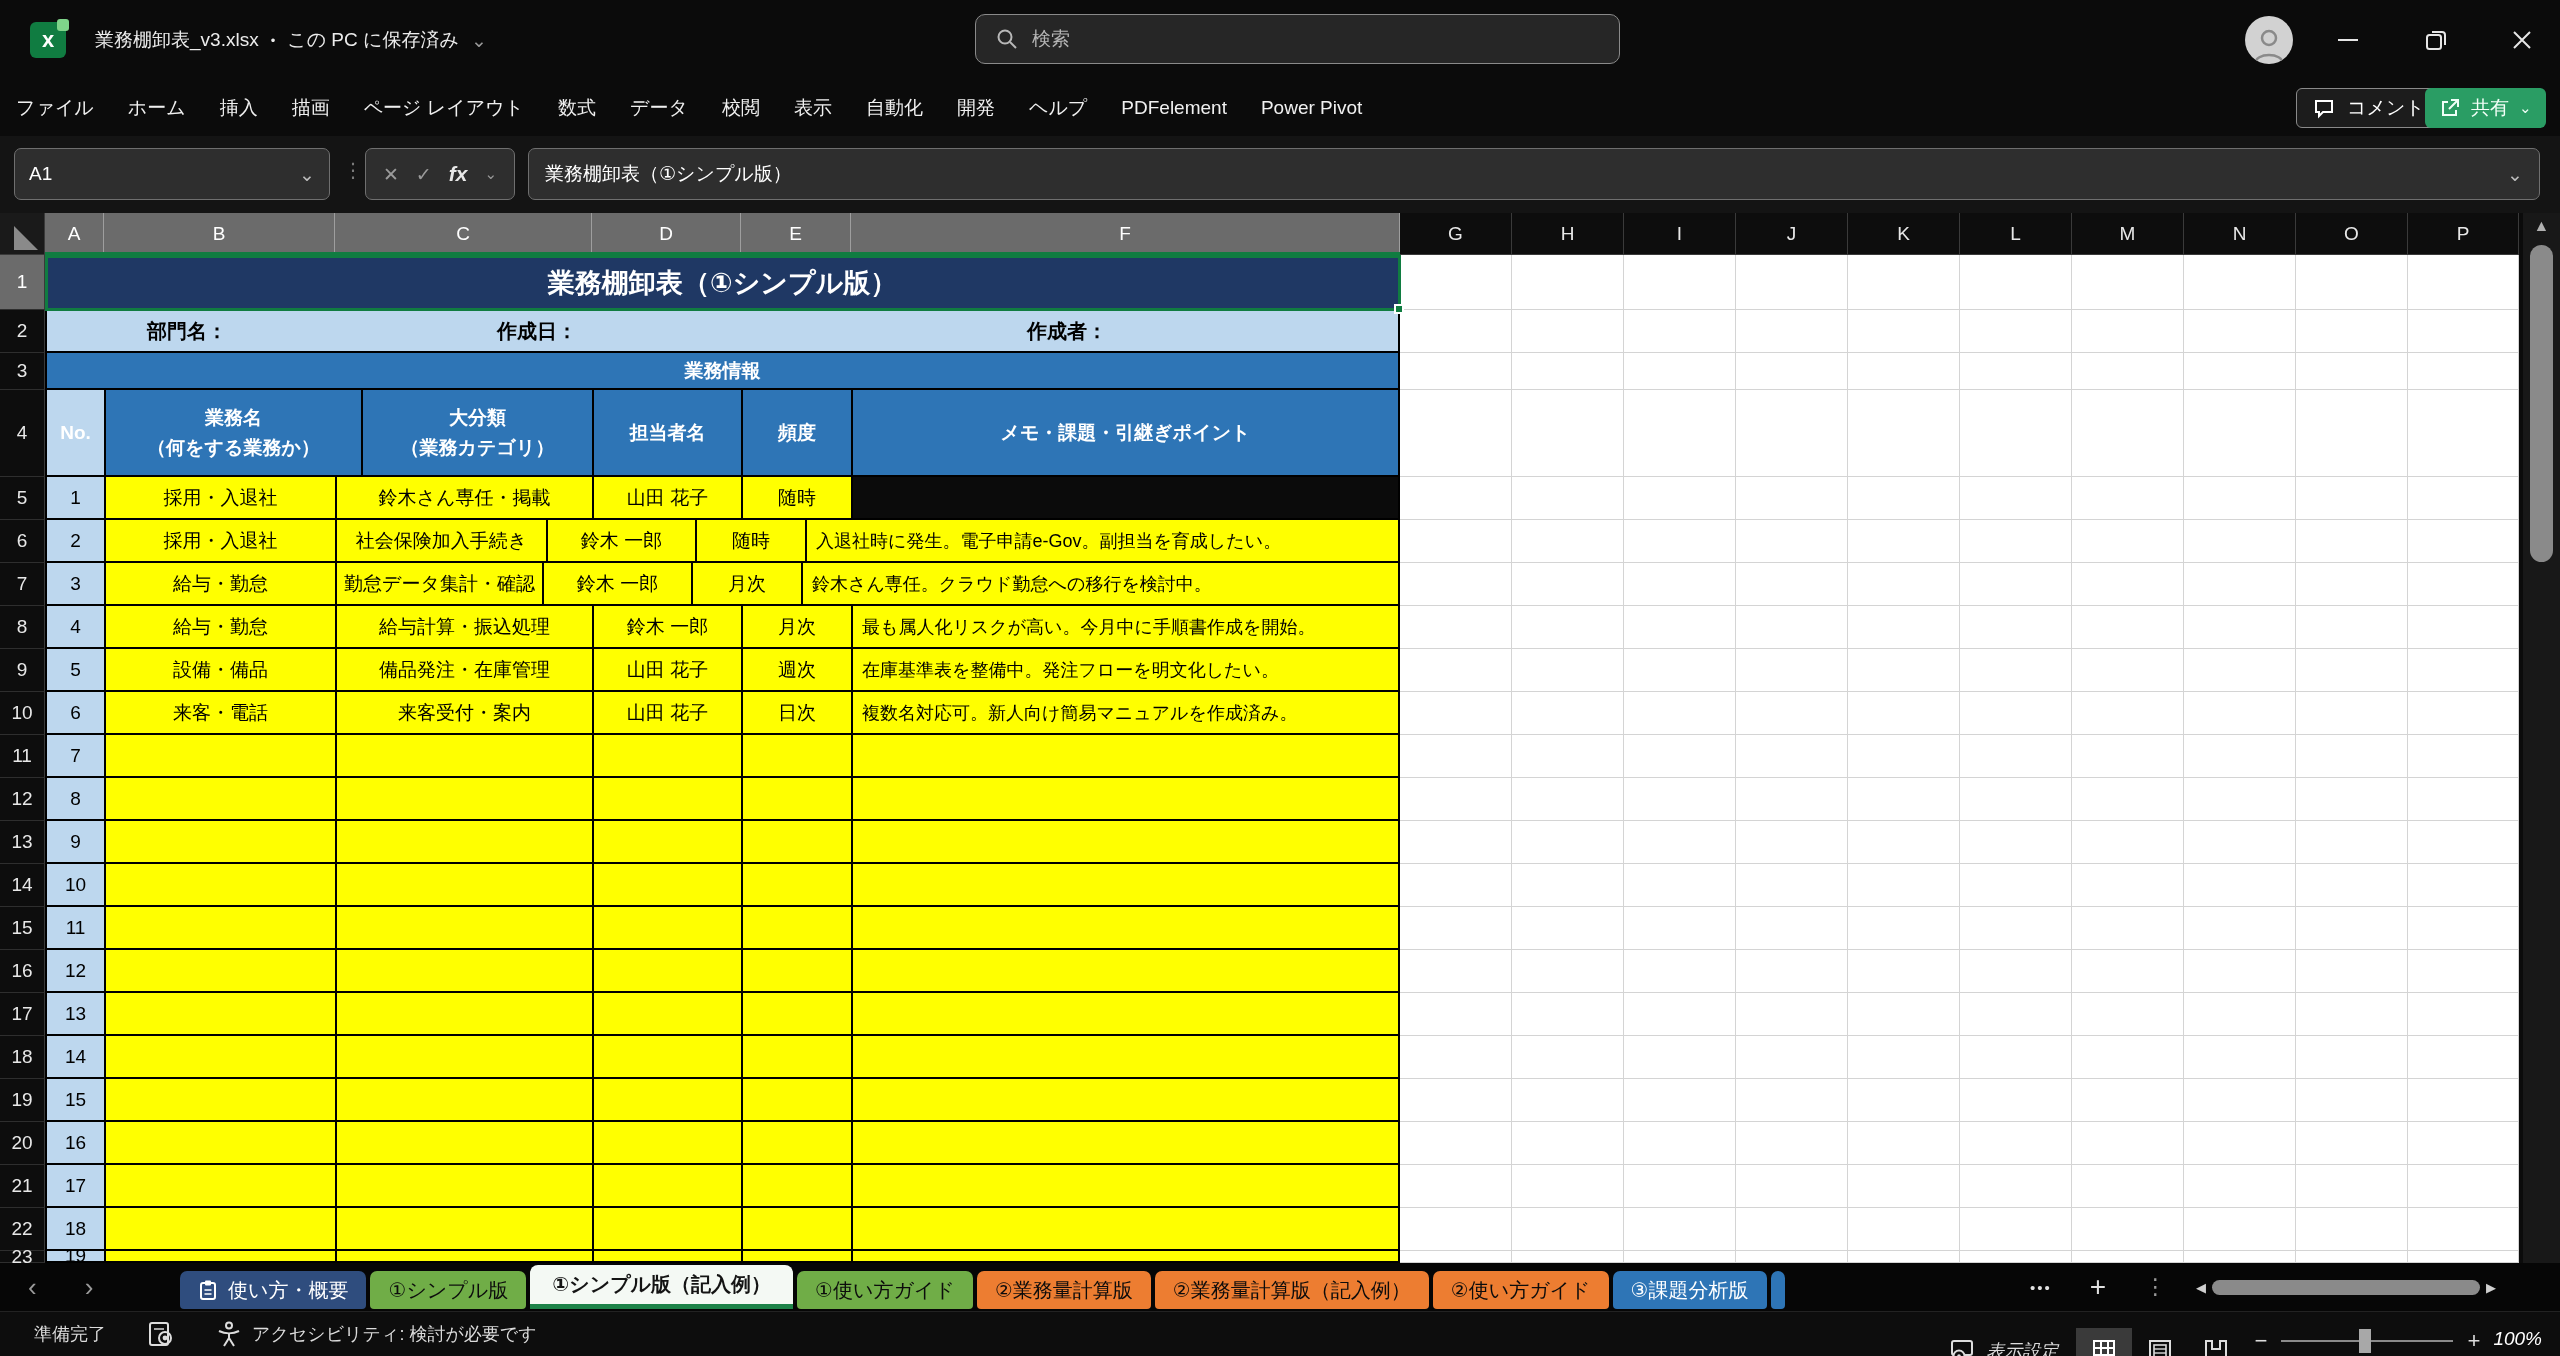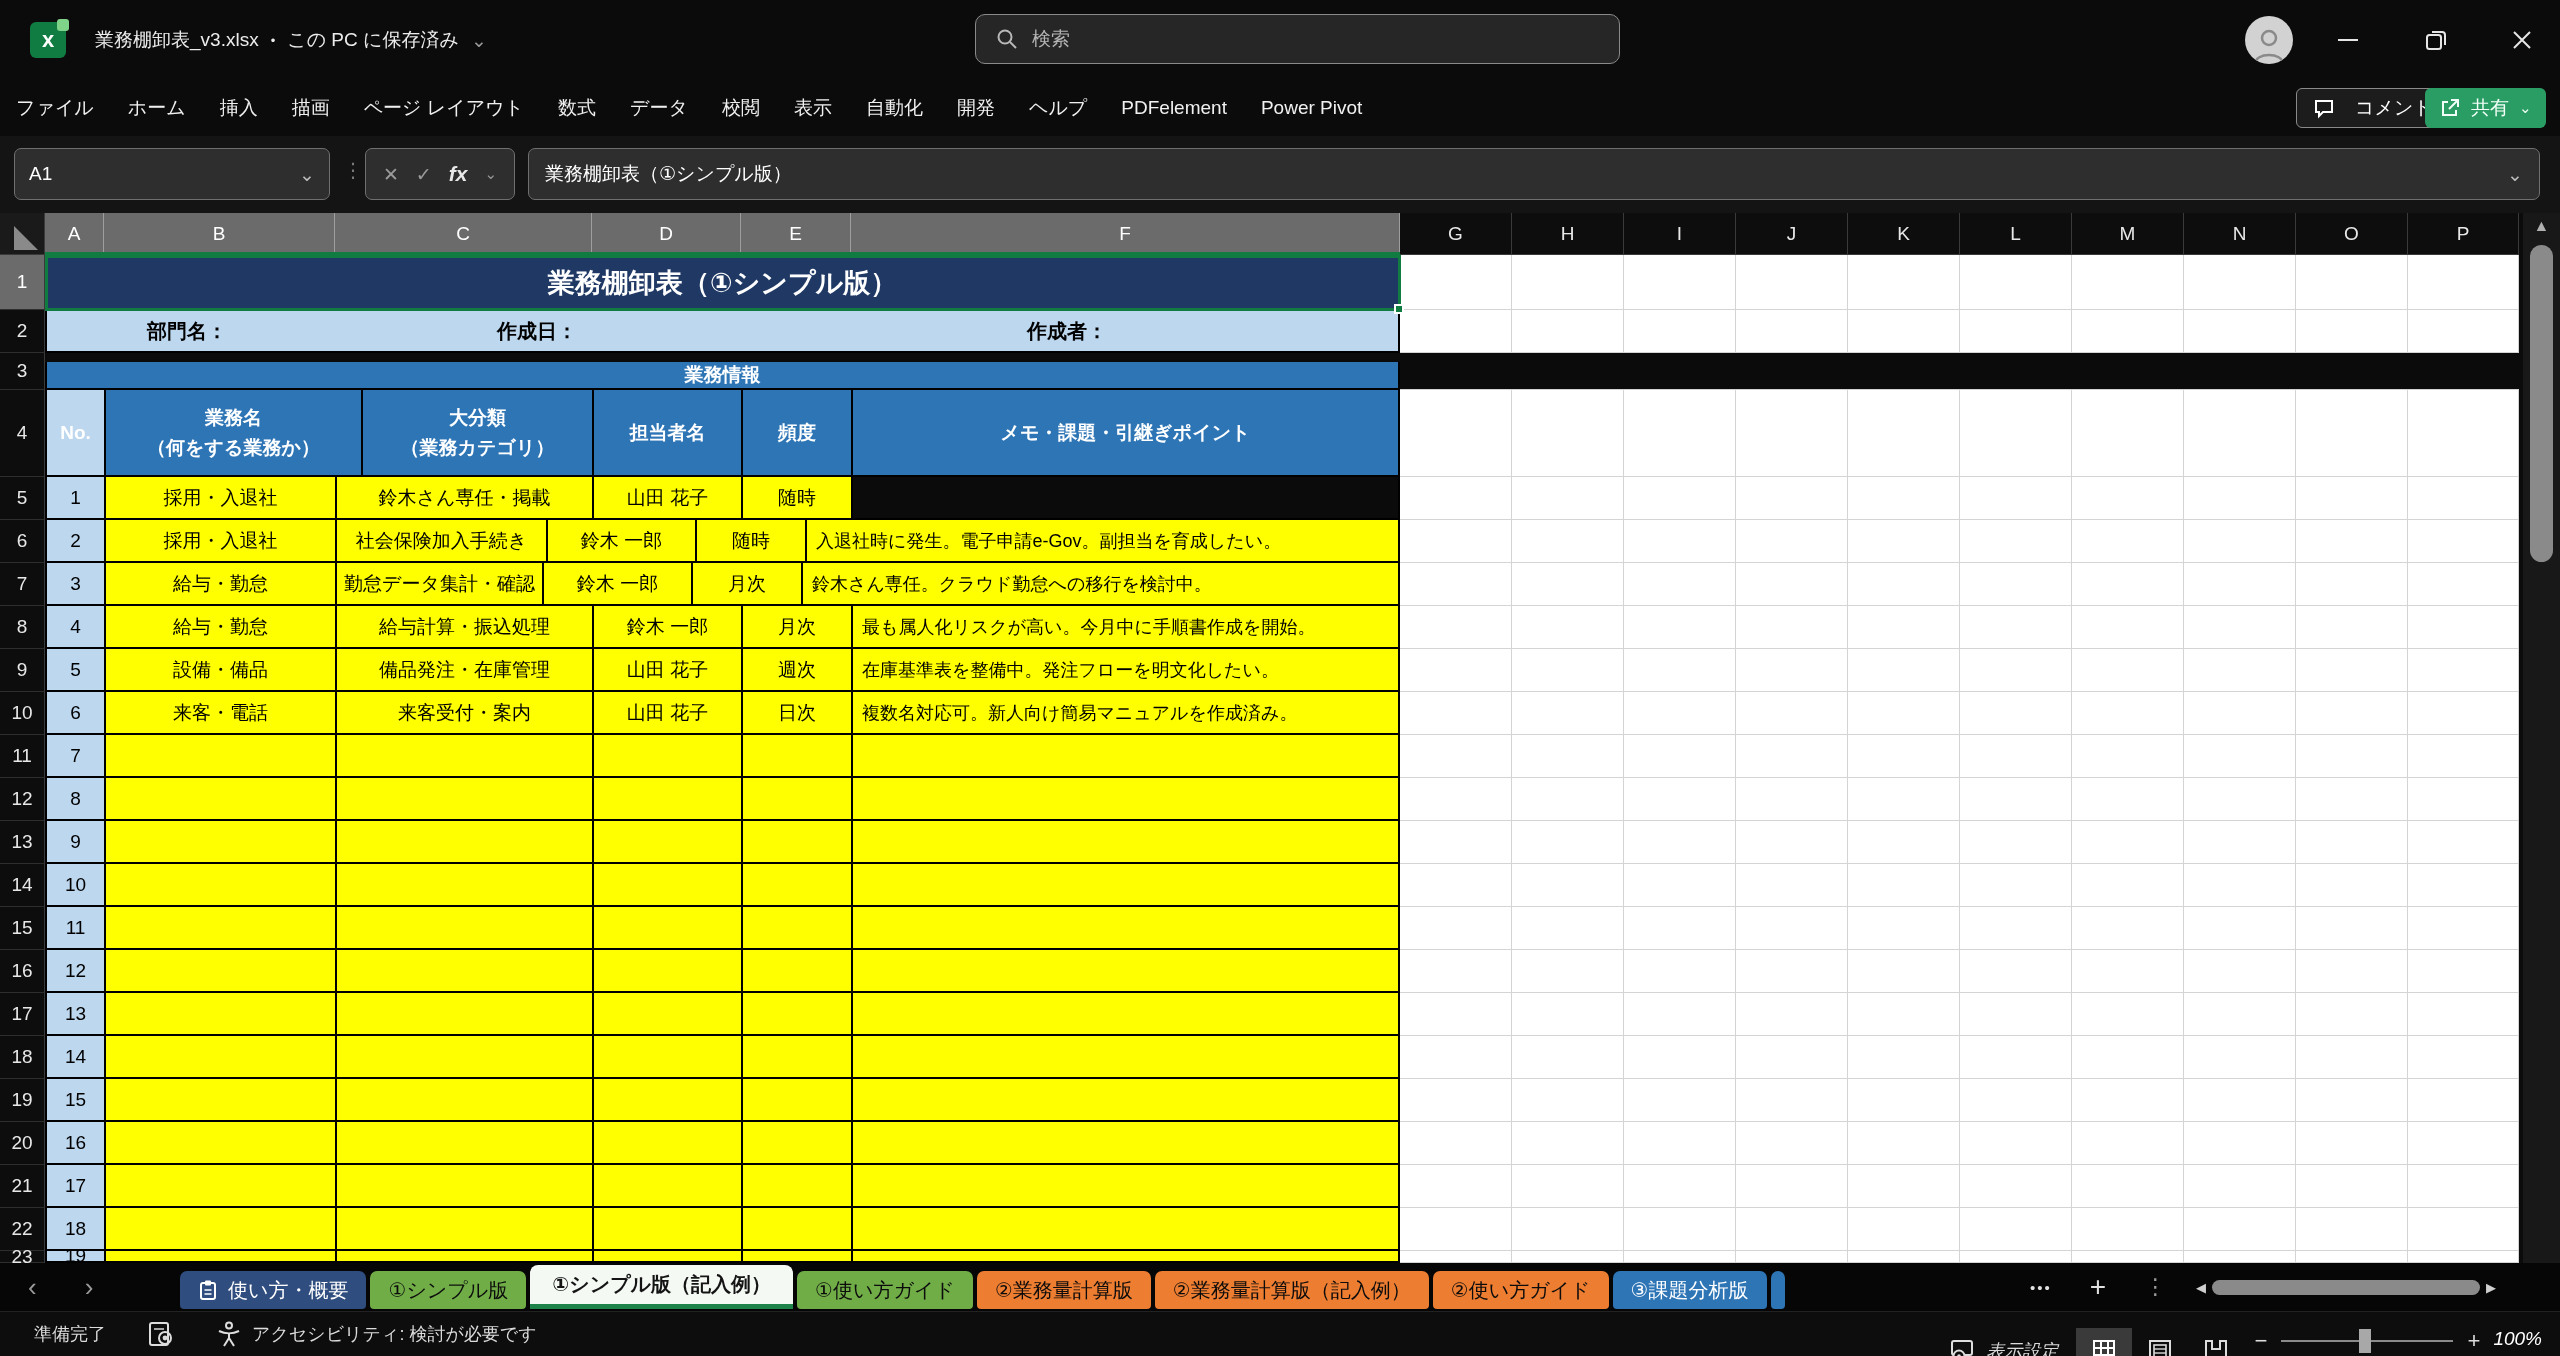--- a/index.html
+++ b/index.html
@@ -13,21 +13,21 @@
   .excel-icon::after { content:""; position:absolute; right:-3px; top:-3px; width:12px; height:12px; background:#7fd48a; border-radius:3px; }
   .doc-title { position:absolute; left:95px; top:0; height:80px; display:flex; align-items:center; gap:12px; font-size:19px; color:#ececec; }
   .searchbox { position:absolute; left:975px; top:14px; width:645px; height:50px; background:#262626; border:1px solid #8a8a8a; border-radius:10px; display:flex; align-items:center; padding-left:20px; gap:14px; color:#b5b5b5; font-size:19px; }
   .win-ctl { position:absolute; top:0; height:80px; display:flex; align-items:center; justify-content:center; width:64px; }
   .avatar { position:absolute; left:2245px; top:16px; width:48px; height:48px; border-radius:50%; background:#d2d2d2; display:flex; align-items:flex-end; justify-content:center; overflow:hidden; }
 
   
   .ribbonrow { position:absolute; left:0; top:80px; width:2560px; height:56px; display:flex; align-items:center; }
   .ribbon-tabs { display:flex; align-items:center; padding-left:16px; gap:34px; }
   .ribbon-tab { font-size:19px; color:#f0f0f0; white-space:nowrap; cursor:default; }
-  .comment-btn { position:absolute; left:2296px; top:8px; height:40px; padding:0 16px; border:1px solid #8a8a8a; border-radius:6px; background:#1c1c1c; display:flex; align-items:center; gap:20px; font-size:19px; color:#fff; }
+  .comment-btn { position:absolute; left:2296px; top:8px; height:40px; padding:0 16px; border:1px solid #8a8a8a; border-radius:6px; background:#1c1c1c; display:flex; align-items:center; gap:12px; font-size:19px; color:#fff; }
   .share-btn { position:absolute; left:2425px; top:8px; height:40px; padding:0 14px; border-radius:6px; background:#2a9d64; display:flex; align-items:center; gap:10px; font-size:19px; color:#f3fff8; }
 
   
   .formulabar { position:absolute; left:0; top:136px; width:2560px; height:77px; background:#141414; }
   .namebox { position:absolute; left:14px; top:12px; width:316px; height:52px; background:#2e2e2e; border:1px solid #6f6f6f; border-radius:7px; display:flex; align-items:center; padding:0 14px; font-size:19px; color:#fff; }
   .namebox .caret { margin-left:auto; color:#bdbdbd; }
   .dotsep { position:absolute; left:343px; top:22px; color:#7a7a7a; font-size:20px; letter-spacing:0; }
   .fxbox { position:absolute; left:365px; top:12px; width:150px; height:52px; background:#2e2e2e; border:1px solid #6f6f6f; border-radius:7px; display:flex; align-items:center; justify-content:space-evenly; font-size:19px; }
   .formulafield { position:absolute; left:528px; top:12px; width:2012px; height:52px; background:#2e2e2e; border:1px solid #6f6f6f; border-radius:7px; display:flex; align-items:center; padding:0 16px; font-size:19px; color:#fff; }
   .formulafield .caret { margin-left:auto; color:#bdbdbd; }
@@ -262,21 +262,21 @@
           <div class="gcell" style="width: 112px;"></div>
           <div class="gcell" style="width: 112px;"></div>
           <div class="gcell" style="width: 112px;"></div>
           <div class="gcell" style="width: 112px;"></div>
           <div class="gcell" style="width: 112px;"></div>
           <div class="gcell" style="width: 112px;"></div>
           <div class="gcell" style="width: 112px;"></div>
           <div class="gcell" style="width: 112px;"></div>
           <div class="gcell" style="width: 111px;"></div>
         </div>
-        <div class="grow" style="height: 37px; align-items: flex-end;">
+        <div class="grow" style="height: 37px;">
           <div class="lp section-band bordered">
             <div>業務情報</div>
           </div>
           <div class="gcell" style="width: 112px;"></div>
           <div class="gcell" style="width: 112px;"></div>
           <div class="gcell" style="width: 112px;"></div>
           <div class="gcell" style="width: 112px;"></div>
           <div class="gcell" style="width: 112px;"></div>
           <div class="gcell" style="width: 112px;"></div>
           <div class="gcell" style="width: 112px;"></div>

